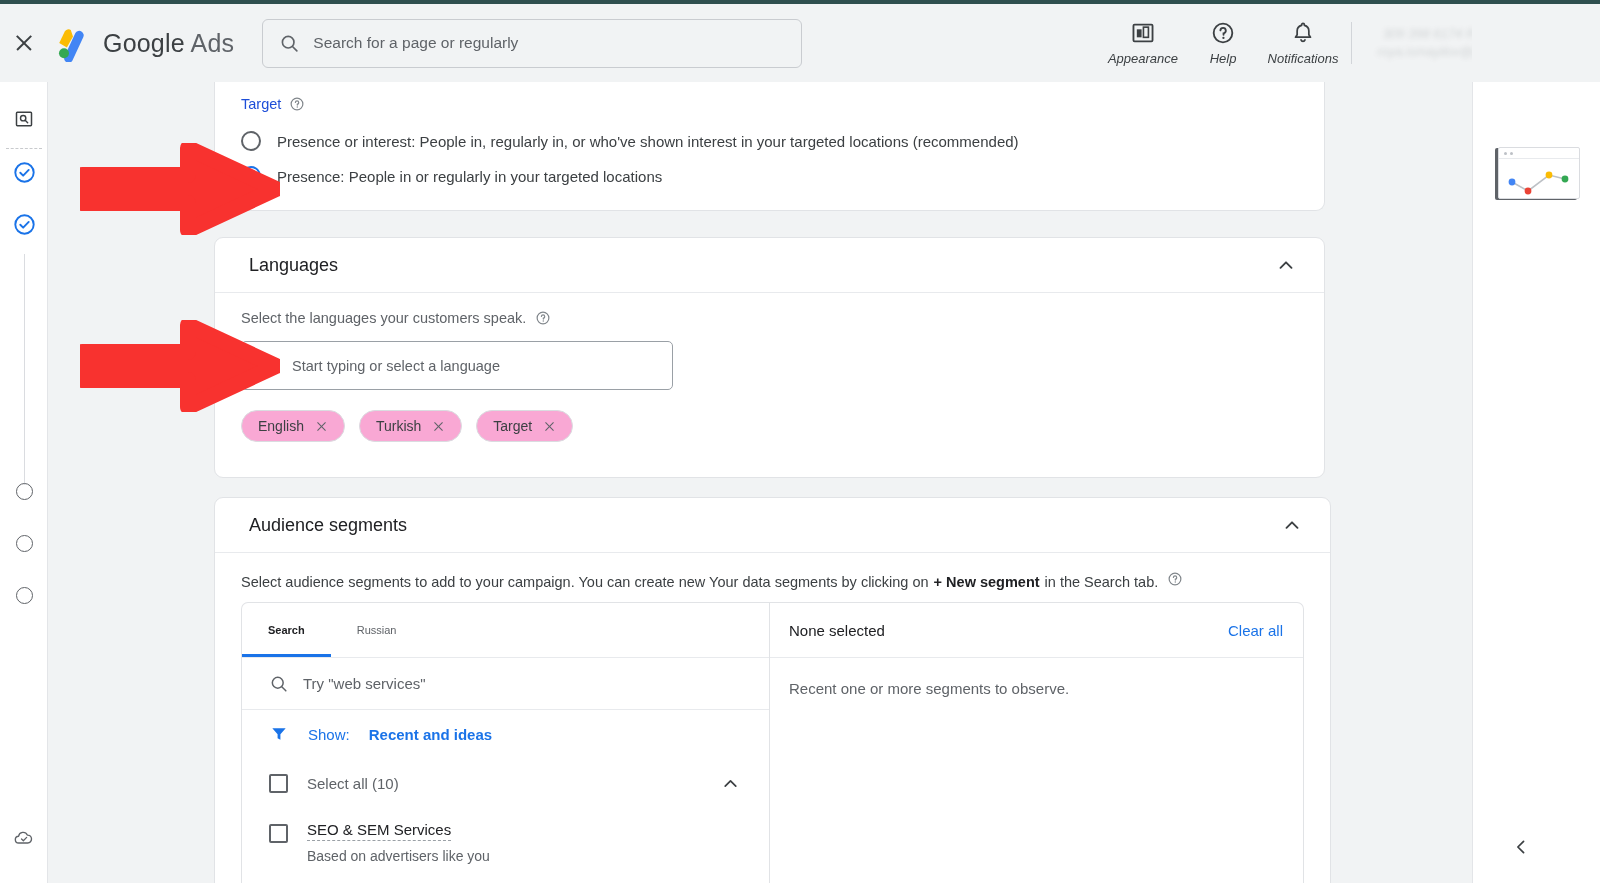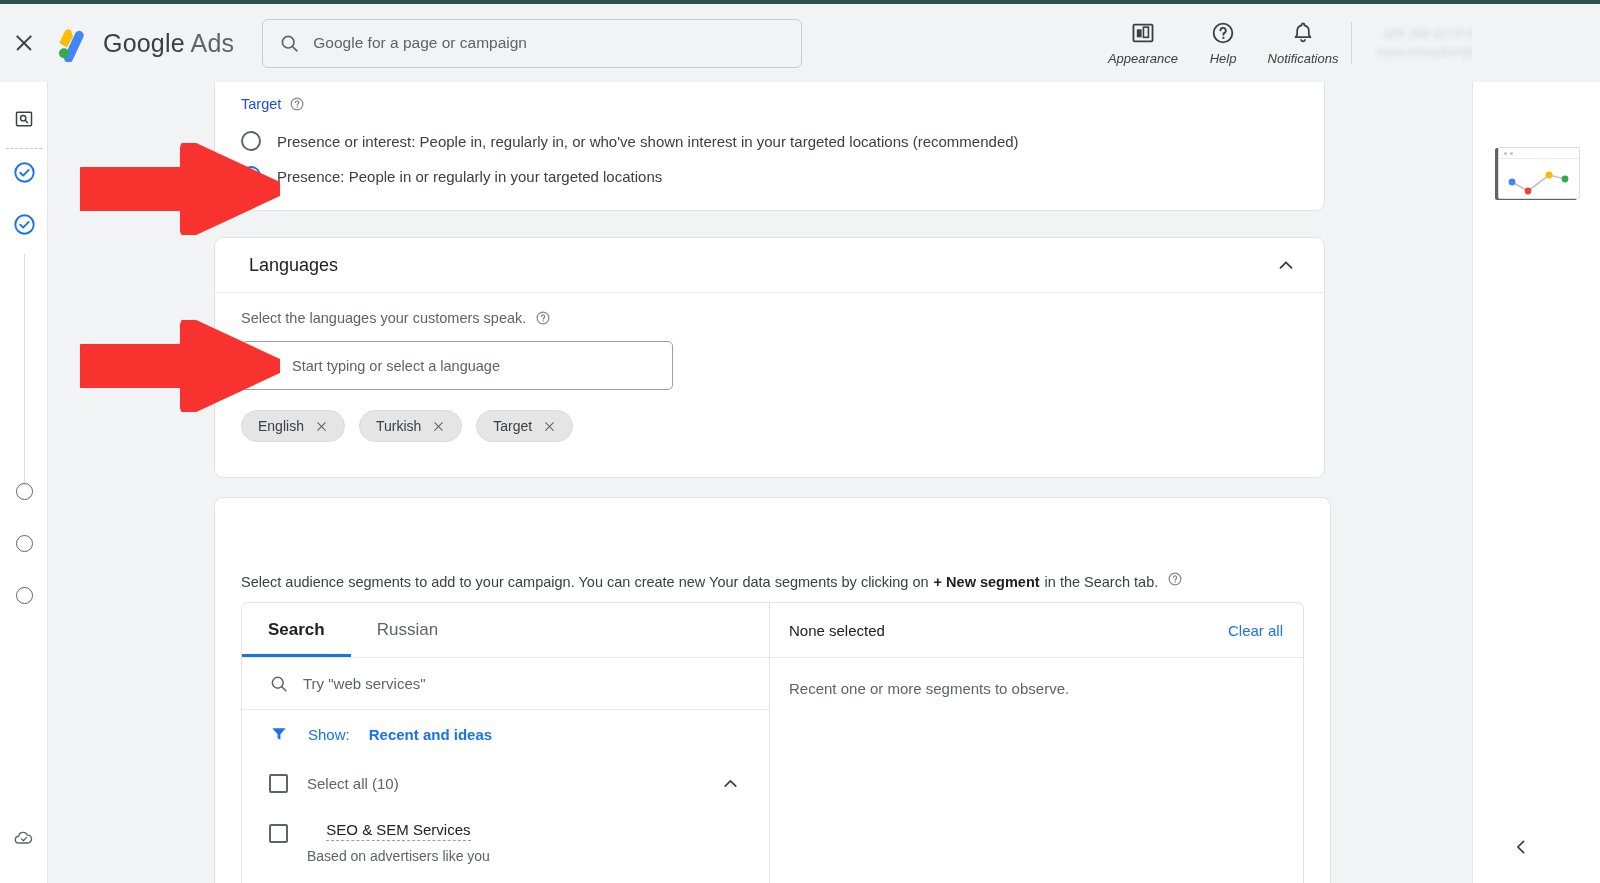--- a/index.html
+++ b/index.html
@@ -177,21 +177,21 @@
     background: #fff;
     display: flex; align-items: center; gap: 13px; padding: 0 17px;
     cursor: text;
   }
   .lang-input .ph { color: #5f6368; font-size: 14.5px; }
 
   .chips { position: absolute; left: 26px; top: 172px; display: flex; gap: 14px; }
   .chip {
     height: 32px; border: 1px solid #dadce0; border-radius: 16px;
     display: flex; align-items: center; gap: 11px; padding: 0 16px;
-    font-size: 14px; color: #3c4043; background: #e5e5e5; cursor: pointer;
+    font-size: 14px; color: #3c4043; background: #f9a8d4; cursor: pointer;
   }
   .chip .x { color: #5f6368; font-size: 14px; line-height: 1; }
 
   
   #card-audience { left: 166px; top: 415px; width: 1117px; height: 480px; }
   .aud-desc {
     position: absolute; left: 26px; top: 73px;
     font-size: 14.5px; color: #3c4043;
     display: flex; align-items: baseline; gap: 5px; white-space: nowrap;
   }
@@ -202,21 +202,21 @@
     border: 1px solid #e1e3e6; border-bottom: none;
     border-radius: 7px 7px 0 0;
     display: flex; overflow: hidden; background: #fff;
   }
   .aud-left { width: 528px; border-right: 1px solid #e1e3e6; position: relative; }
   .aud-right { flex: 1; position: relative; }
 
   .tabs { display: flex; height: 55px; border-bottom: 1px solid #e8eaed; }
   .tab {
     position: relative; display: flex; align-items: center; justify-content: center;
-    font-size: 17px; color: #5f6368; cursor: pointer;
+    font-size: 11px; color: #5f6368; cursor: pointer;
     padding: 0 26px;
   }
   .tab.active { color: #202124; font-weight: bold; }
   .tab.active::after {
     content: ""; position: absolute; left: 0; right: 0; bottom: 0; height: 3px;
     background: #1a73e8;
   }
 
   .aud-search {
     height: 52px; border-bottom: 1px solid #e8eaed;
@@ -238,21 +238,21 @@
   }
   .selectall-row {
     height: 50px; display: flex; align-items: center; padding: 0 27px; cursor: pointer;
   }
   .selectall-row .lbl { margin-left: 19px; font-size: 15px; color: #5f6368; text-align: center; }
   .selectall-row .chev { margin-left: auto; }
 
   .seg-row {
     display: flex; align-items: flex-start; padding: 13px 27px 0 27px; cursor: pointer;
   }
-  .seg-texts { margin-left: 19px; text-align: center; }
+  .seg-texts { margin-left: 19px; }
   .seg-title {
     font-size: 15px; color: #202124;
     border-bottom: 1px dashed #9aa0a6; display: inline-block; padding-bottom: 2px;
   }
   .seg-sub { font-size: 14px; color: #5f6368; margin-top: 7px; }
 
   .aud-right-head {
     height: 55px; border-bottom: 1px solid #e8eaed;
     display: flex; align-items: center; padding: 0 20px 0 19px;
   }
@@ -313,21 +313,21 @@
         <span>Google</span>
         <span class="light">Ads</span>
       </div>
     </div>
 
     <div class="hsearch">
       <svg width="21" height="21" viewBox="0 0 24 24">
         <circle cx="10.5" cy="10.5" r="6.6" fill="none" stroke="#5f6368" stroke-width="1.9"></circle>
         <line x1="15.4" y1="15.4" x2="20.4" y2="20.4" stroke="#5f6368" stroke-width="1.9" stroke-linecap="round"></line>
       </svg>
-      <span class="ph">Google for a page or campaign</span>
+      <span class="ph">Search for a page or regularly</span>
     </div>
 
     <div class="header-spacer"></div>
 
     <div class="hicons">
 
       <div class="hicon">
         <svg width="26" height="26" viewBox="0 0 24 24">
           <rect x="3.2" y="4.2" width="17.6" height="15.6" fill="none" stroke="#3c4043" stroke-width="1.7" rx="1"></rect>
           <rect x="6.3" y="8.6" width="4.4" height="7.4" fill="#3c4043"></rect>
@@ -487,20 +487,26 @@
             <line x1="5" y1="5" x2="19" y2="19" stroke="#5f6368" stroke-width="2" stroke-linecap="round"></line>
             <line x1="19" y1="5" x2="5" y2="19" stroke="#5f6368" stroke-width="2" stroke-linecap="round"></line>
           </svg>
         </div>
       </div>
 
     </div>
 
     <div class="card" id="card-audience">
 
+      <div class="card-head">
+        <span class="title">Audience segments</span>
+        <svg class="chev" width="24" height="24" viewBox="0 0 24 24">
+          <path d="M6.5 14.8L12 9.3l5.5 5.5" fill="none" stroke="#3c4043" stroke-width="1.9" stroke-linecap="round" stroke-linejoin="round"></path>
+        </svg>
+      </div>
 
       <div class="aud-desc">
         <span>Select audience segments to add to your campaign. You can create new Your data segments by clicking on</span>
         <b>+ New segment</b>
         <span>in the Search tab.</span>
         <svg width="16" height="16" viewBox="0 0 24 24" style="margin-left:4px">
           <circle cx="12" cy="12" r="8.8" fill="none" stroke="#80868b" stroke-width="1.8"></circle>
           <path d="M9.6 9.6a2.5 2.5 0 1 1 2.9 2.7v1.3" fill="none" stroke="#80868b" stroke-width="1.8" stroke-linecap="round"></path>
           <circle cx="12.4" cy="16.4" r="1.05" fill="#80868b"></circle>
         </svg>

